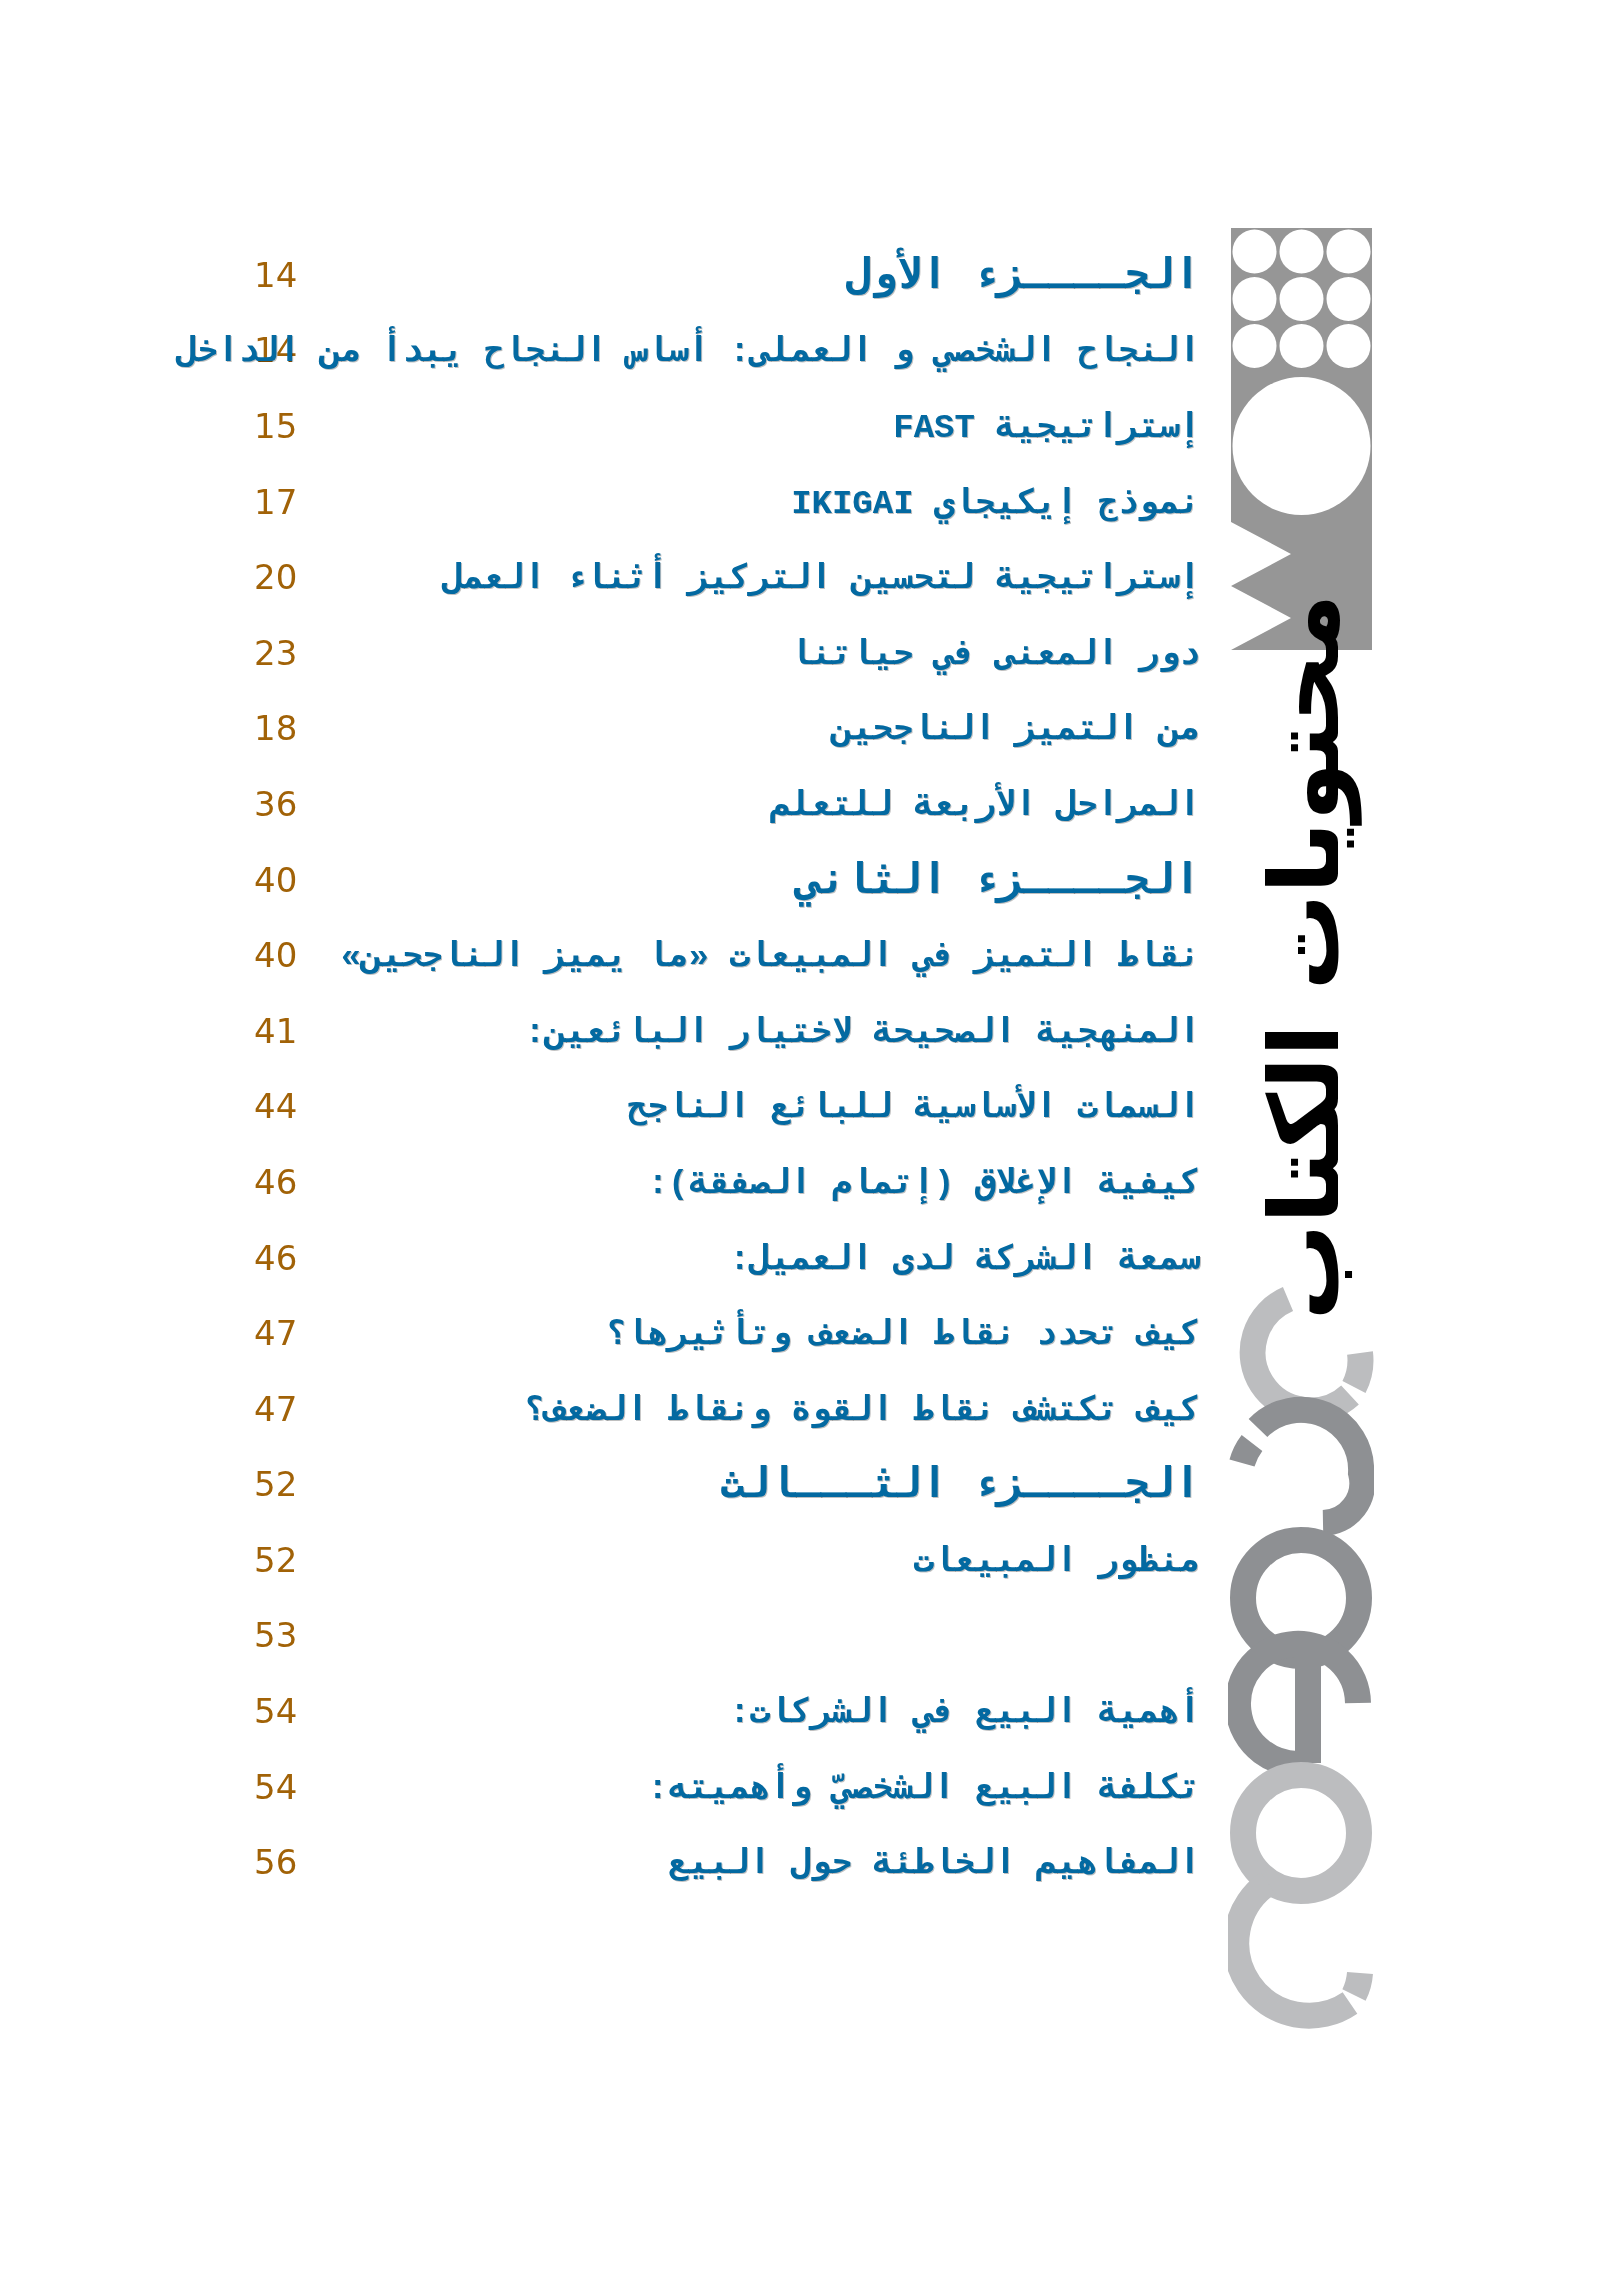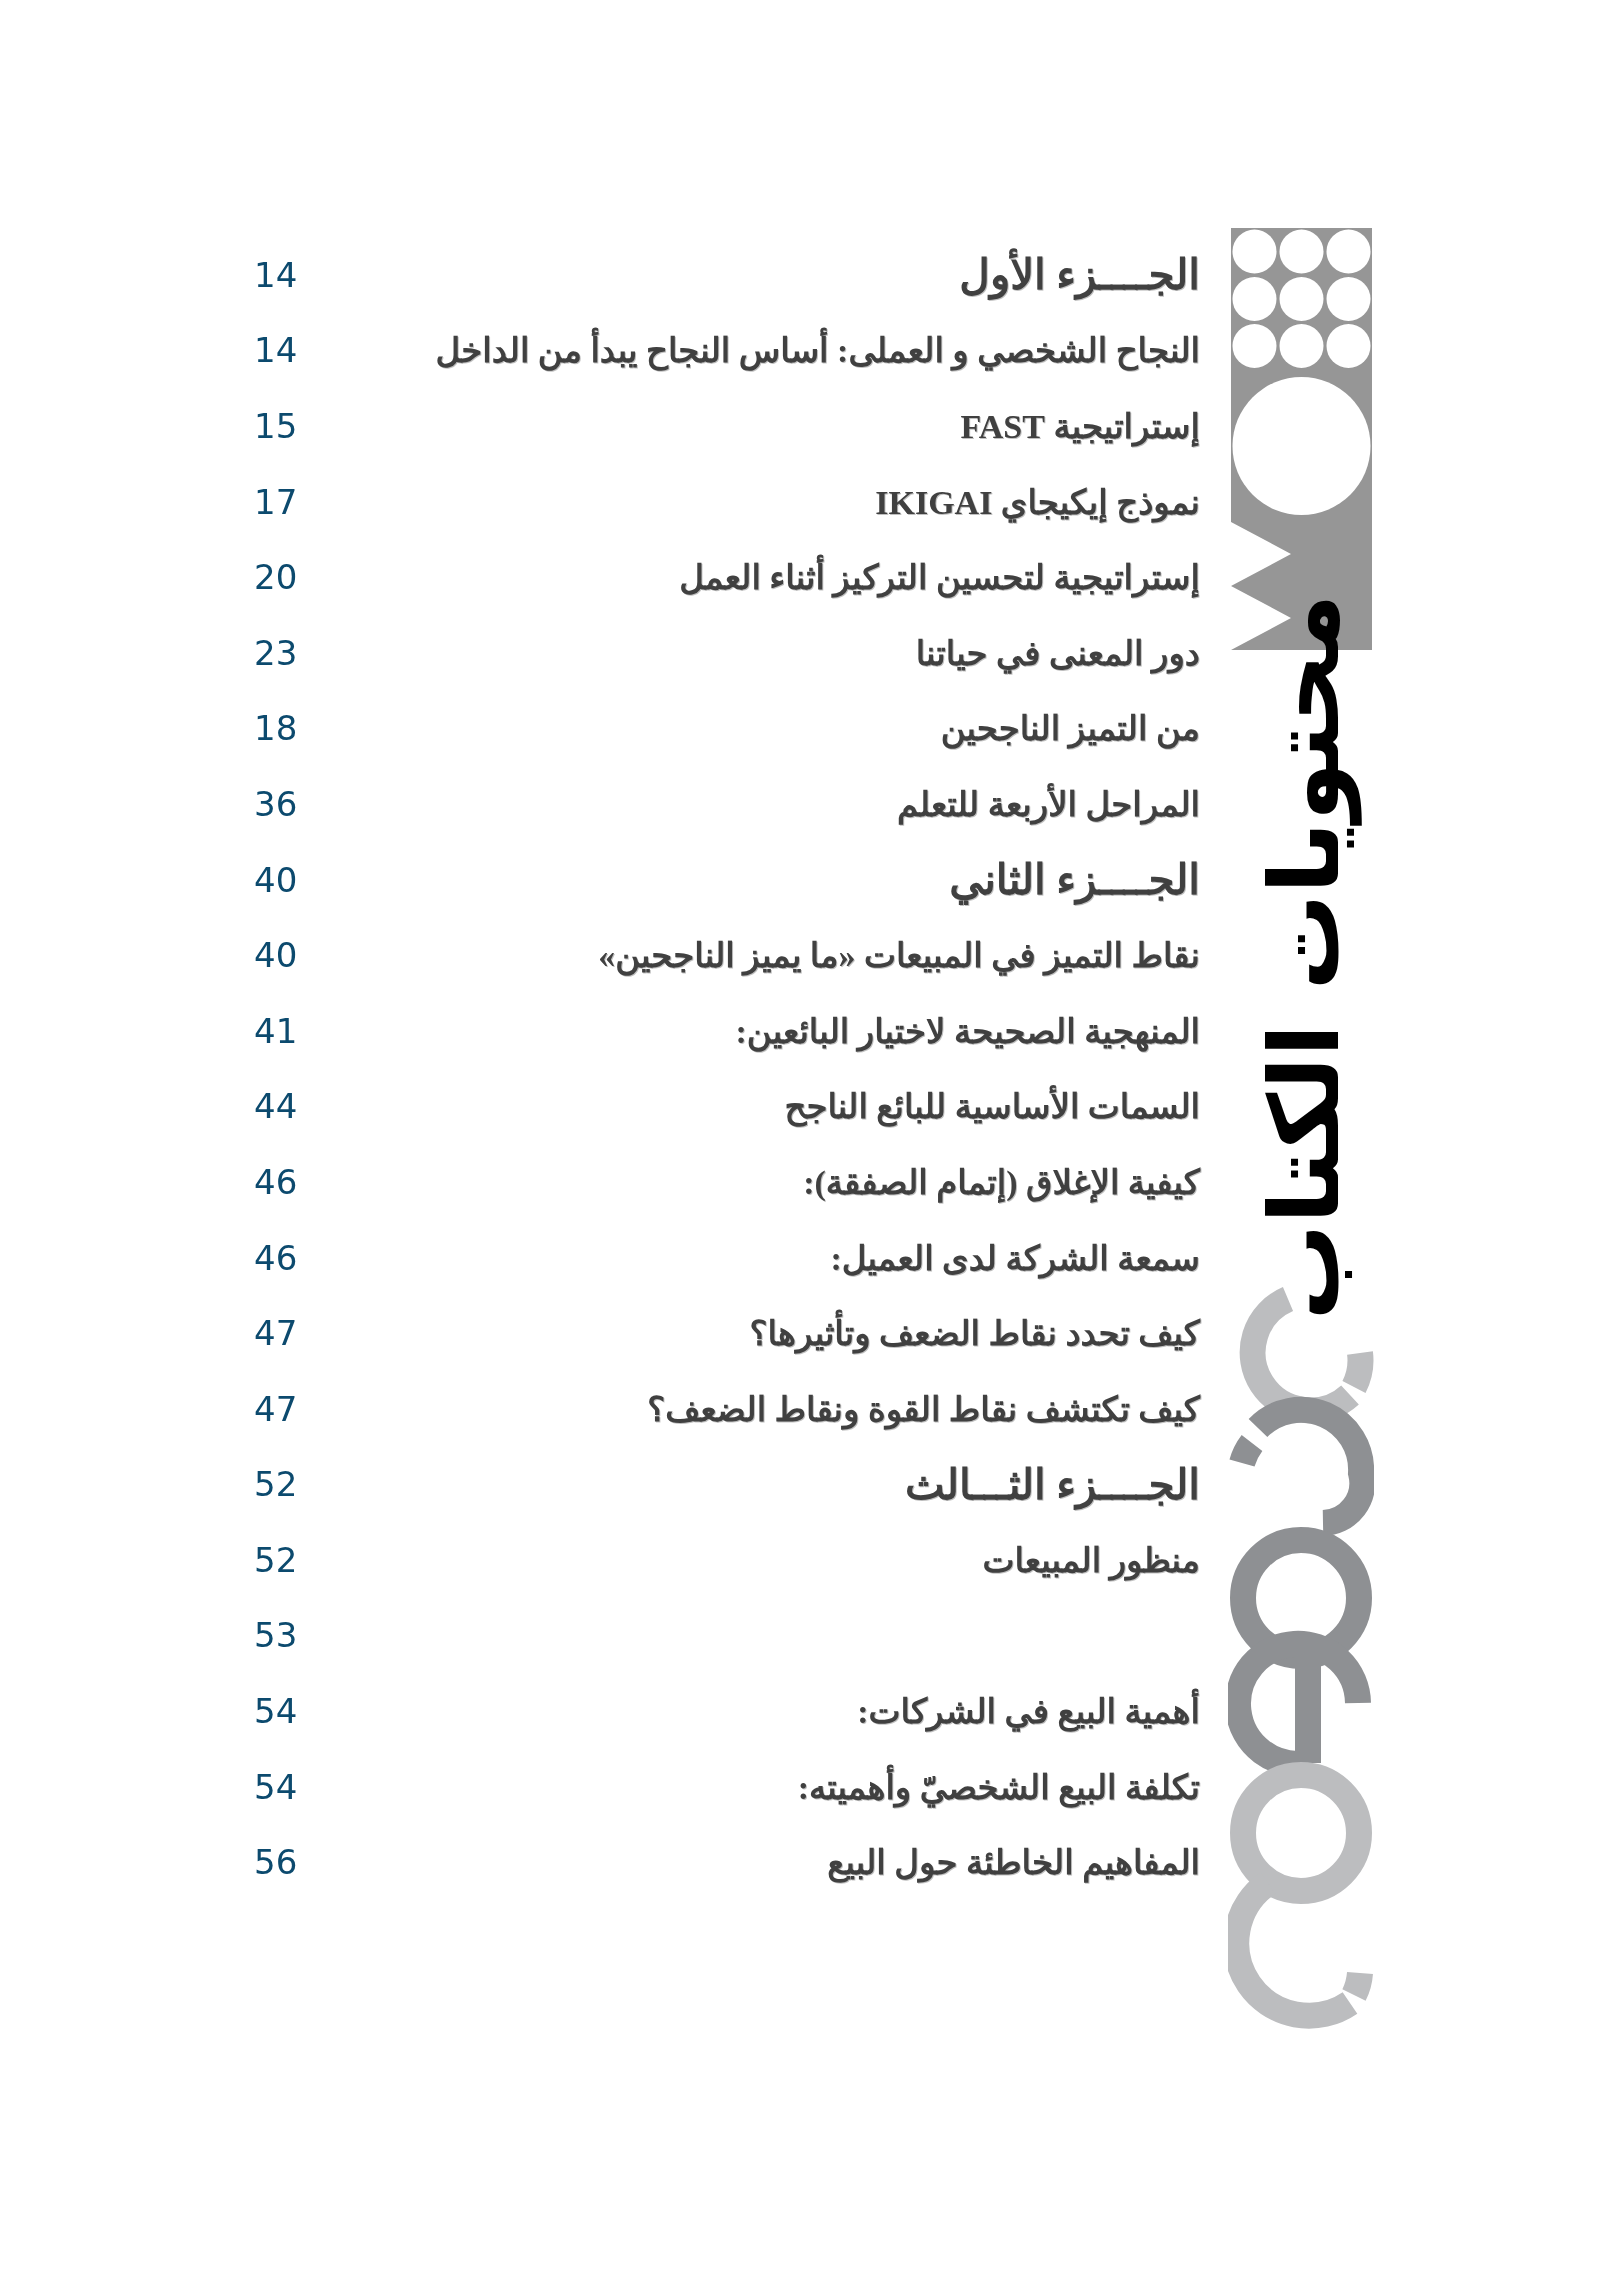--- a/index.html
+++ b/index.html
@@ -1,26 +1,26 @@
 <!DOCTYPE html>
 <html><head>
 <meta charset="utf-8">
 <style>
   html, body { margin:0; padding:0; background:#ffffff; }
   body { width:1600px; height:2285px; position:relative; overflow:hidden;
          font-family:"DejaVu Sans", sans-serif; color:#111; }
   .toc { position:absolute; left:240px; top:237px; width:960px; }
   .toc-row { position:relative; height:75.6px; display:flex; align-items:center; }
   .toc-title { position:absolute; right:0; direction:rtl; text-align:right;
-               font-family:Liberation Serif, serif; font-size:34px; font-weight:bold;
-               white-space:nowrap; letter-spacing:0px; color:#404040;
+               font-family:Liberation Mono, monospace; font-size:34px; font-weight:bold;
+               white-space:nowrap; letter-spacing:0px; color:#0369a1;
                text-shadow:1px 1px 0 rgba(0,0,0,0.25); }
   .toc-row.part .toc-title { font-size:42px; font-weight:bold; }
   .toc-page { position:absolute; left:14px; font-family:"DejaVu Sans", sans-serif;
-              font-size:34px; color:#0c4a6e; }
+              font-size:34px; color:#a16207; }
   .deco-top { position:absolute; left:1231px; top:228px; width:141px; height:422px; }
   .deco-bottom { position:absolute; left:1228px; top:1283px; width:146px; height:770px; }
   .vtitle { position:absolute; left:1230px; top:672px; width:150px; height:570px; }
   .vtitle span { position:absolute; left:50%; top:50%; transform:translate(-50%,-50%) rotate(-90deg);
                  white-space:nowrap; font-family:"DejaVu Sans", sans-serif; font-weight:bold;
                  font-size:96px; color:#000; direction:rtl; letter-spacing:-1px; }
 </style>
 </head>
 <body>
 

